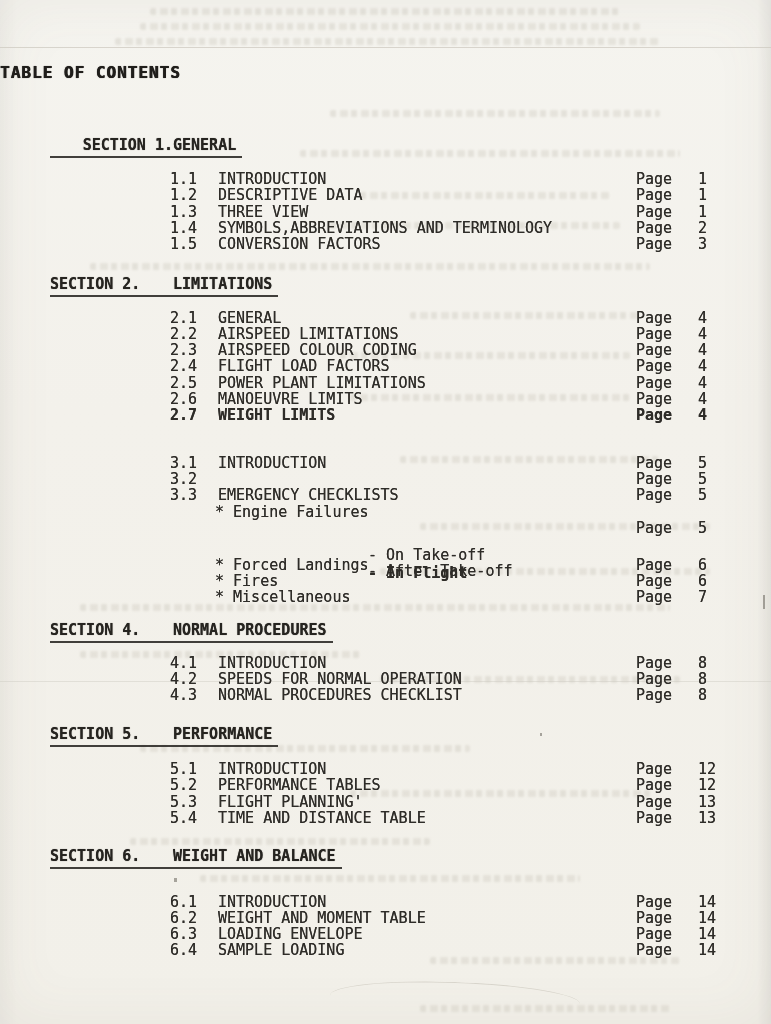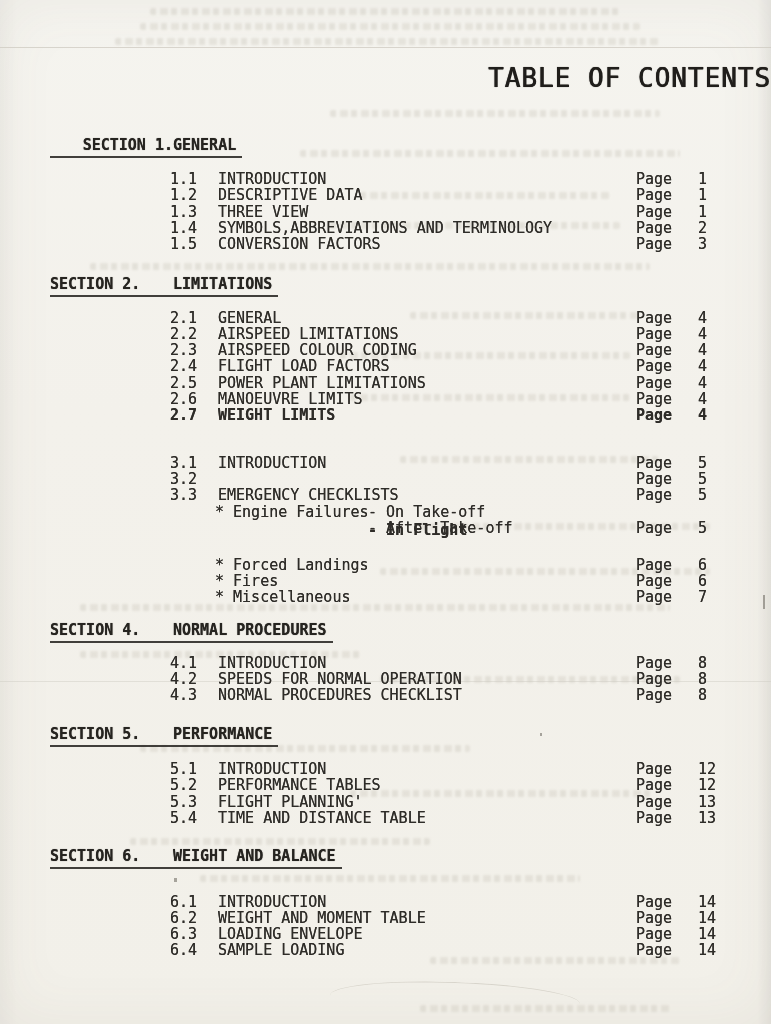--- a/index.html
+++ b/index.html
@@ -19,32 +19,32 @@
   }
   
   .row{position:absolute;left:0;right:0;height:18px;font-size:15px;line-height:17px;
        color:#2e2c28;text-shadow:0 0 0.6px rgba(46,44,40,0.85);}
   .row span{position:absolute;white-space:pre;}
   .c-num{left:170px;}
   .c-title{left:218px;}
   .c-pagelab{left:636px;}
   .c-pagenum{left:698px;}
   .c-bullet{left:215px;}
-  .c-dash{left:368px;}
+  .c-dash{left:368px;margin-top:43px;}
   
   .sec-head{position:absolute;left:50px;height:22px;font-size:15px;line-height:17px;
        font-weight:bold;color:#262420;text-shadow:0 0 0.7px rgba(38,36,32,0.9);}
   .sec-head .inner{display:inline-flex;border-bottom:2px solid rgba(40,38,34,0.88);
        padding:0 6px 2px 0;}
   .sec-head .lbl{display:inline-block;width:123px;white-space:pre;}
   .sec-head .nm{white-space:pre;}
   
   #doc-title{
-    position:absolute;top:63px;left:0;right:0;text-align:right;
-    font-size:26px;font-weight:normal;letter-spacing:1px;color:#201e1b;
+    position:absolute;top:63px;left:0;right:0;text-align:left;
+    font-size:16px;font-weight:bold;letter-spacing:1px;color:#201e1b;
     text-shadow:0.6px 0 0 #201e1b, 0 0 0.8px rgba(32,30,27,0.9);
   }
   
   .ghost{position:absolute;height:7px;opacity:0.38;filter:blur(0.8px);border-radius:2px;
     background:repeating-linear-gradient(90deg,#c9c5ba 0 6px,rgba(201,197,186,0) 6px 10px,
                #cfcbc0 10px 18px,rgba(201,197,186,0) 18px 21px);}
   .scanline{position:absolute;height:1px;background:#cdc9c0;opacity:0.75;}
   .swoosh{position:absolute;border:0;border-top:1px solid #c3bfb4;border-radius:50%;
     opacity:0.55;transform:rotate(2deg);}
   .speck{position:absolute;background:#5a564e;opacity:0.5;}

